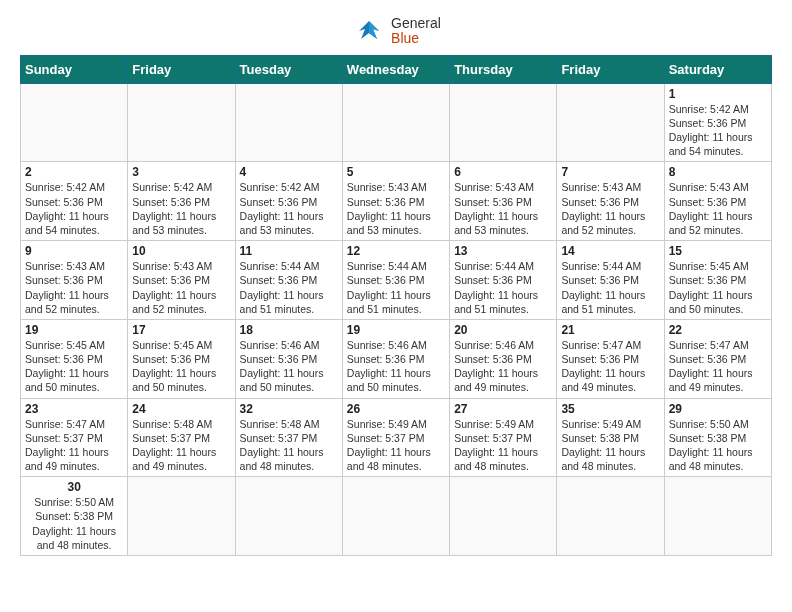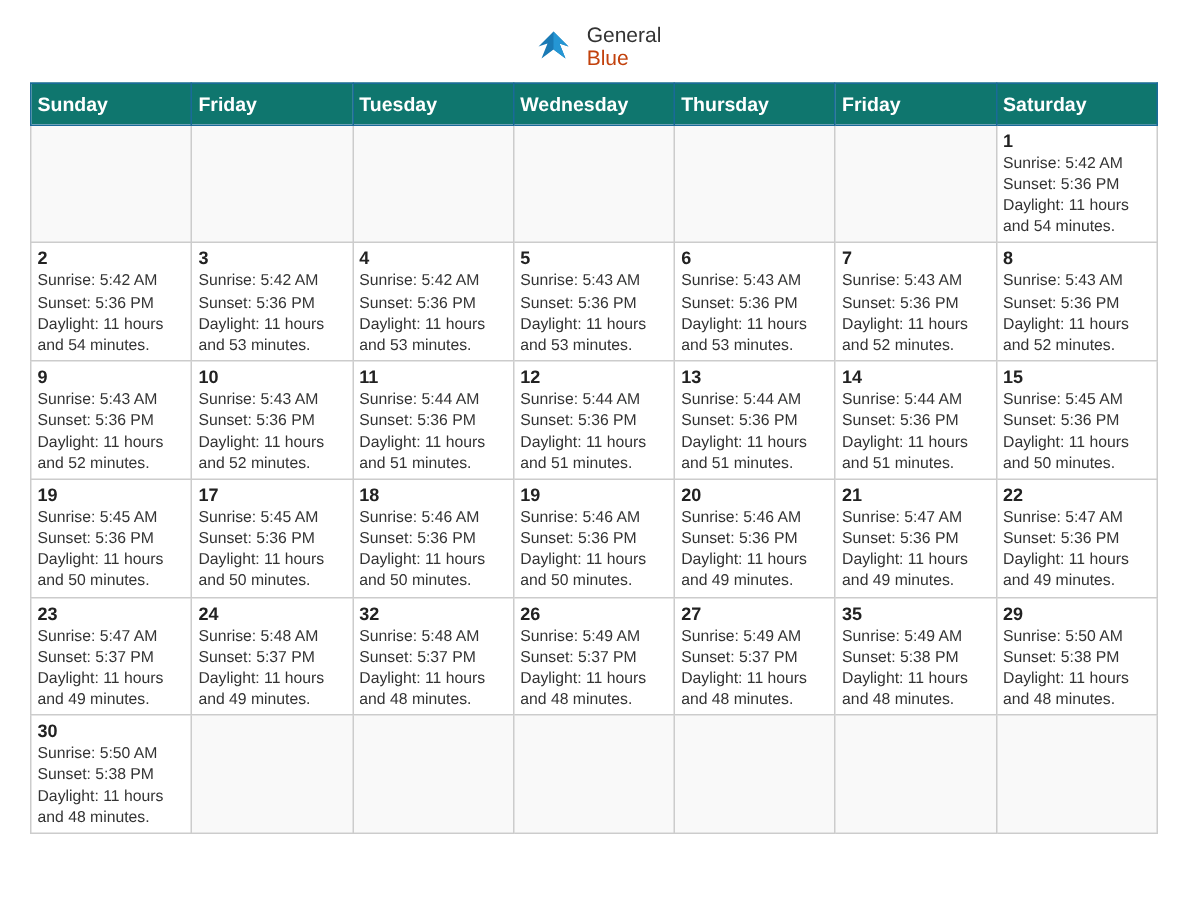--- a/index.html
+++ b/index.html
@@ -78,20 +78,21 @@
     .day-info {
       color: #333;
       font-size: 10.5px;
       line-height: 1.35;
     }
     .empty-cell {
       background: #f9f9f9;
     }
     tbody tr:last-child td {
       height: auto;
+      text-align: center;
     }
   </style>
 </head>
 <body>
 
 <div class="header-area">
   <div class="logo">
     <svg class="logo-bird" viewBox="0 0 36 28">
       <polygon points="18,4 28,14 22,12 26,22 18,16 10,22 14,12 8,14" fill="#1a7ab5"></polygon>
       <polygon points="18,4 28,14 22,12 26,22 18,16" fill="#2596d4"></polygon>

